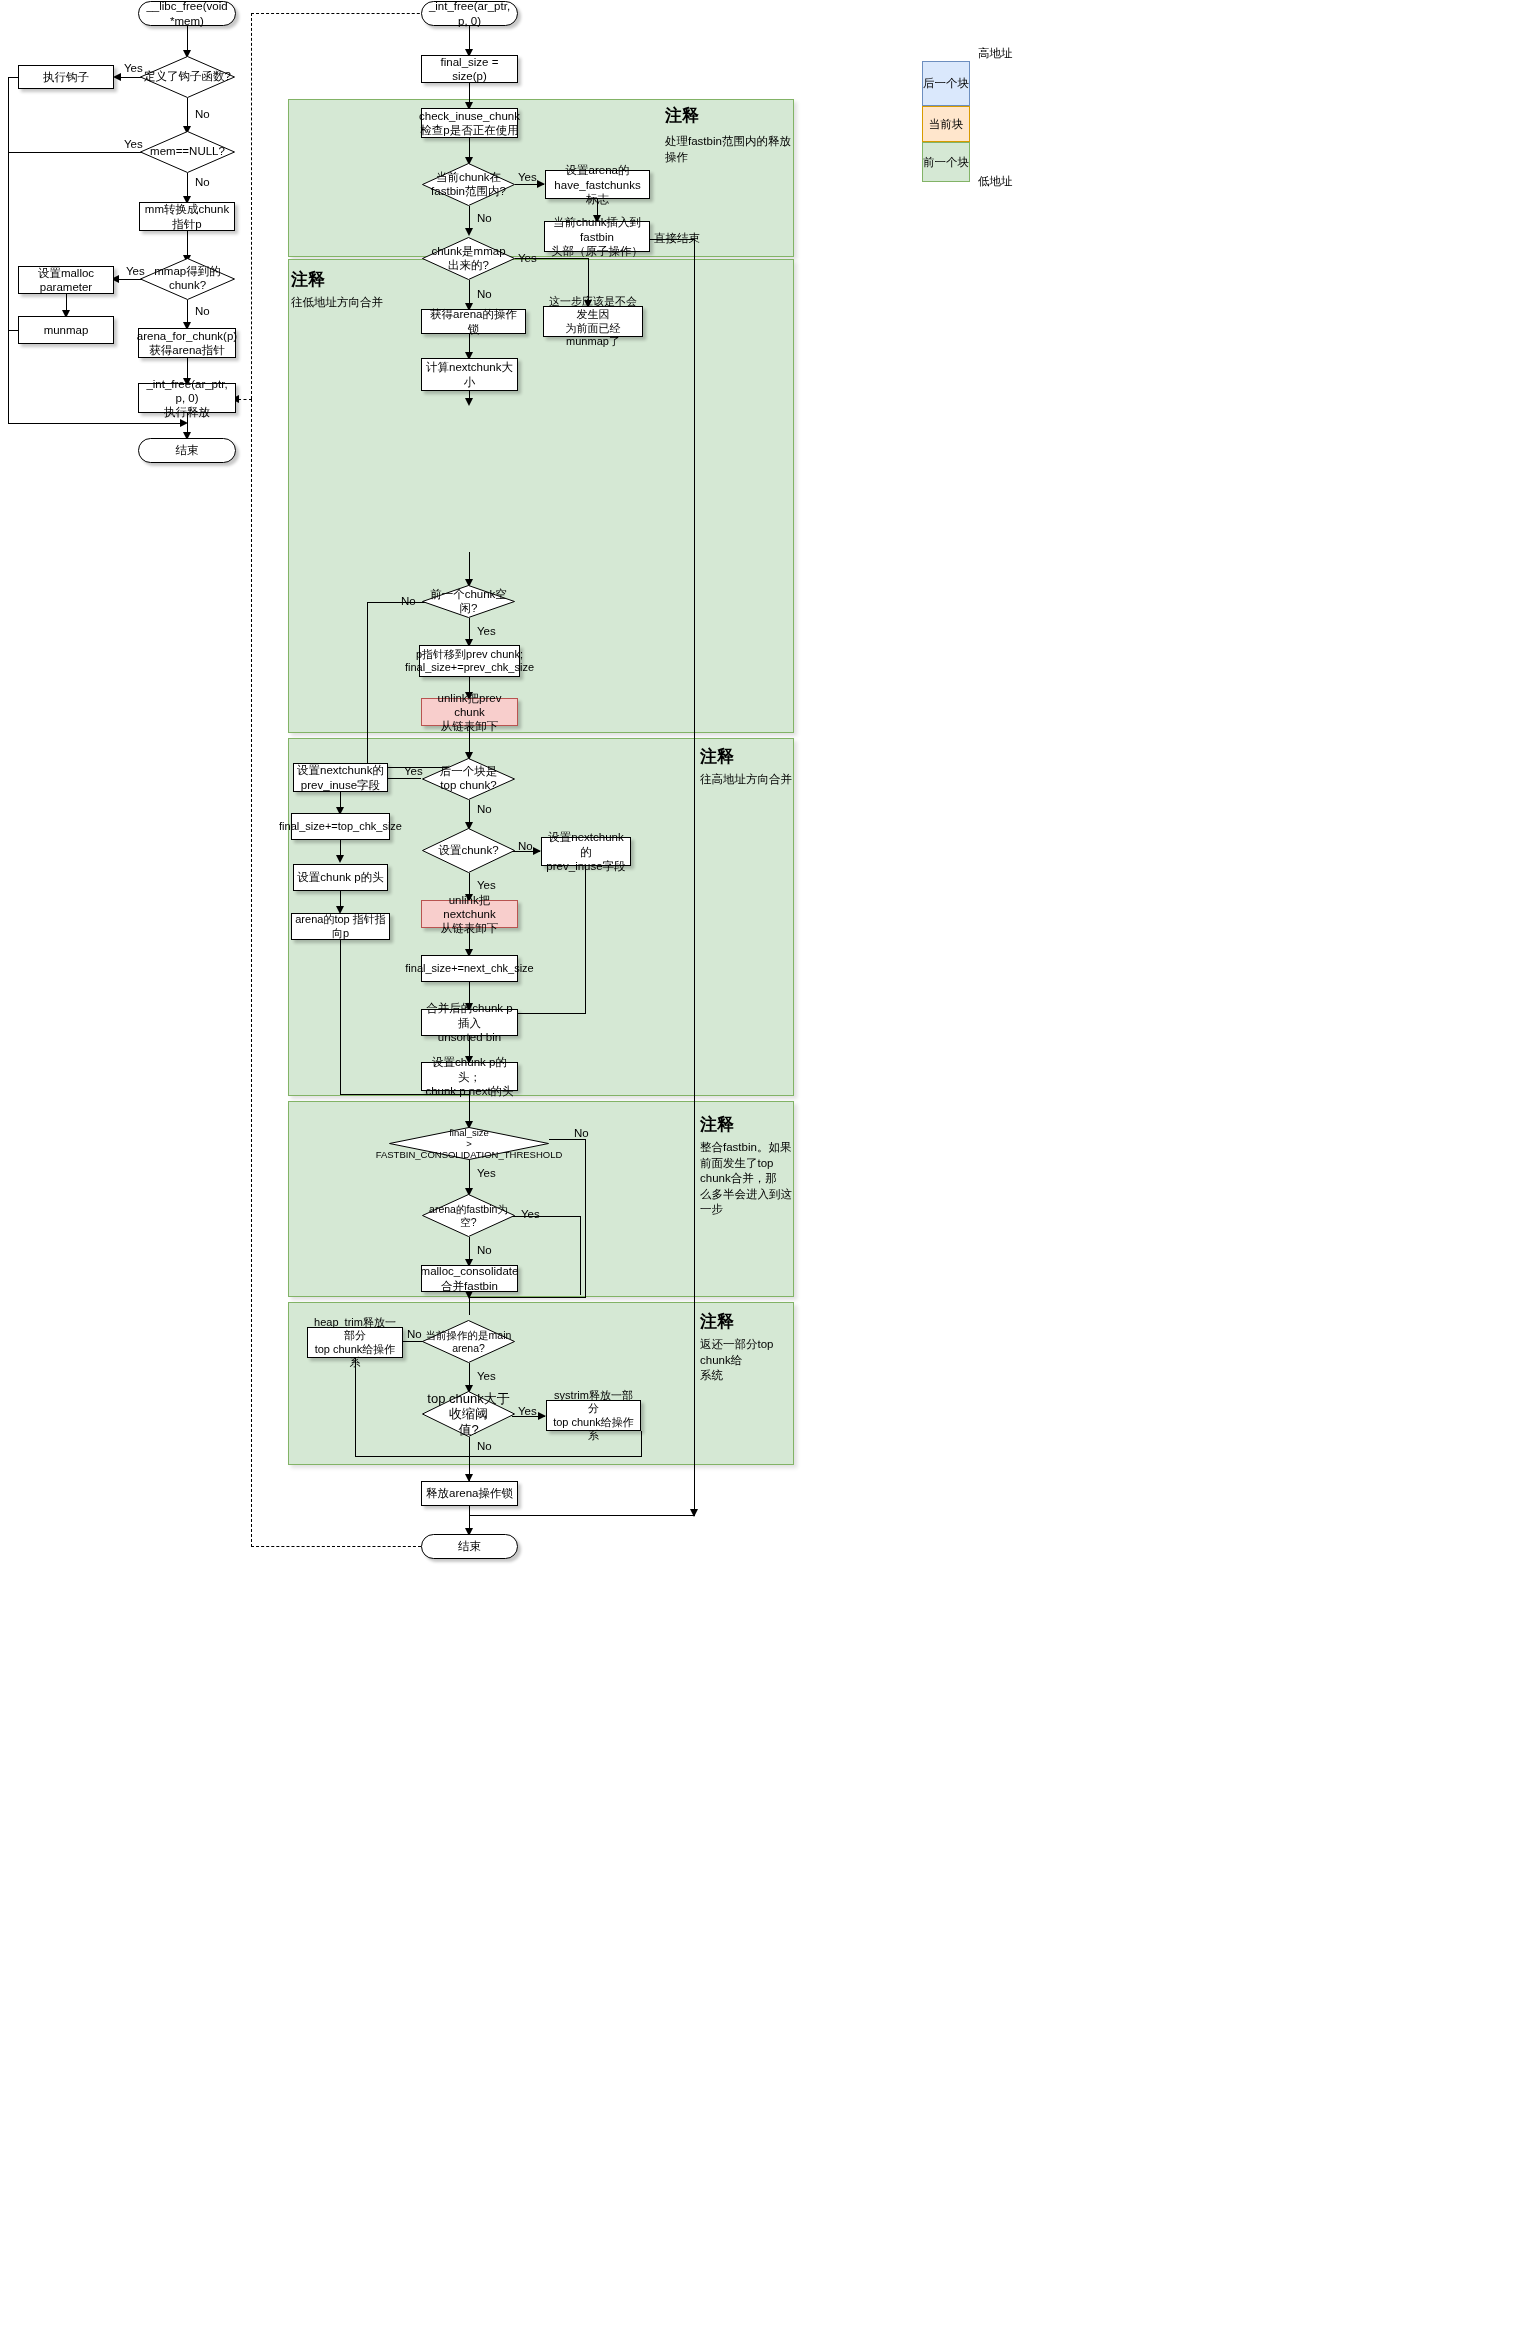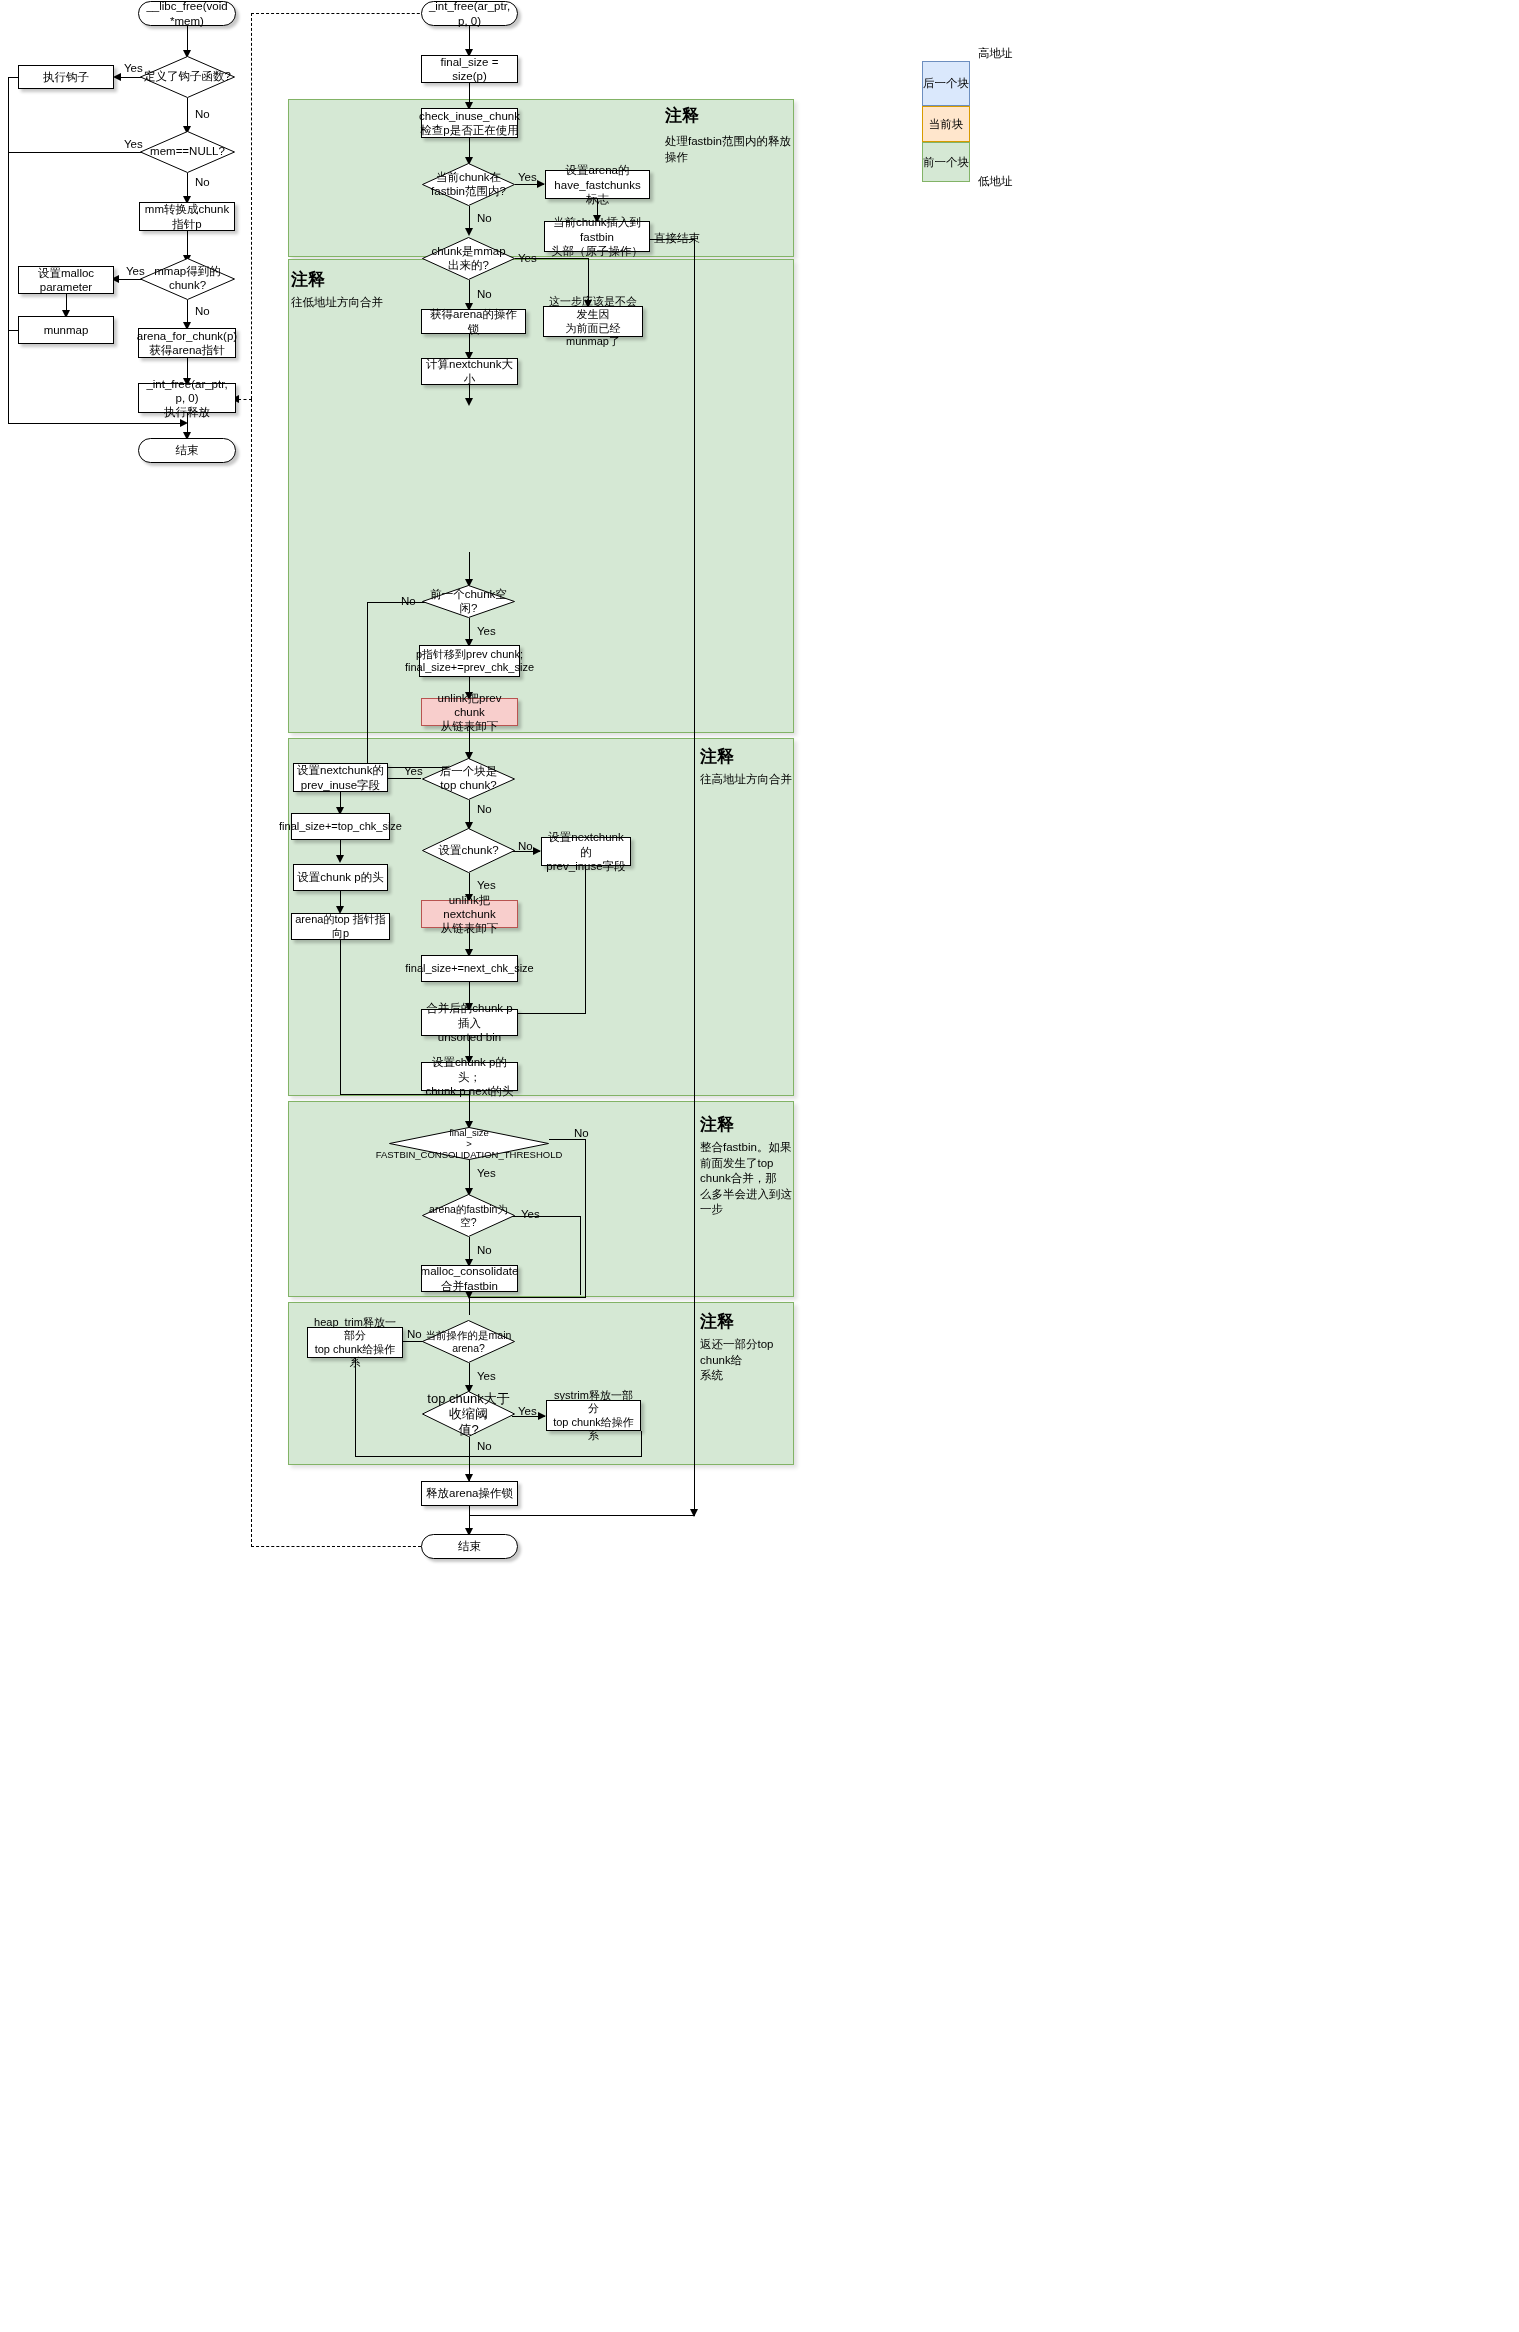--- a/index.html
+++ b/index.html
@@ -327,21 +327,21 @@
     </svg>
     <span class="dlabel" style="white-space:pre-line;">chunk是mmap
 出来的?</span>
   </div>
 
   <div class="node" style="left:543px;top:306px;width:100px;height:31px;white-space:pre-line;font-size:11px;">这一步应该是不会发生因
 为前面已经munmap了</div>
 
   <div class="node" style="left:421px;top:309px;width:105px;height:25px;">获得arena的操作锁</div>
 
-  <div class="node" style="left:421px;top:358px;width:97px;height:27px;">计算nextchunk大小</div>
+  <div class="node" style="left:421px;top:358px;width:97px;height:33px;">计算nextchunk大小</div>
 
 
   <div class="diamond" style="left:422px;top:585px;width:93px;height:33px;">
     <svg class="dsvg" viewBox="0 0 93 33" preserveAspectRatio="none">
       <polygon points="46.5,0.5 92.5,16.5 46.5,32.5 0.5,16.5" fill="#fff" stroke="#000" stroke-width="1"></polygon>
     </svg>
     <span class="dlabel">前一个chunk空闲?</span>
   </div>
 
   <div class="node" style="left:419px;top:645px;width:101px;height:32px;white-space:pre-line;font-size:11px;">p指针移到prev chunk;

